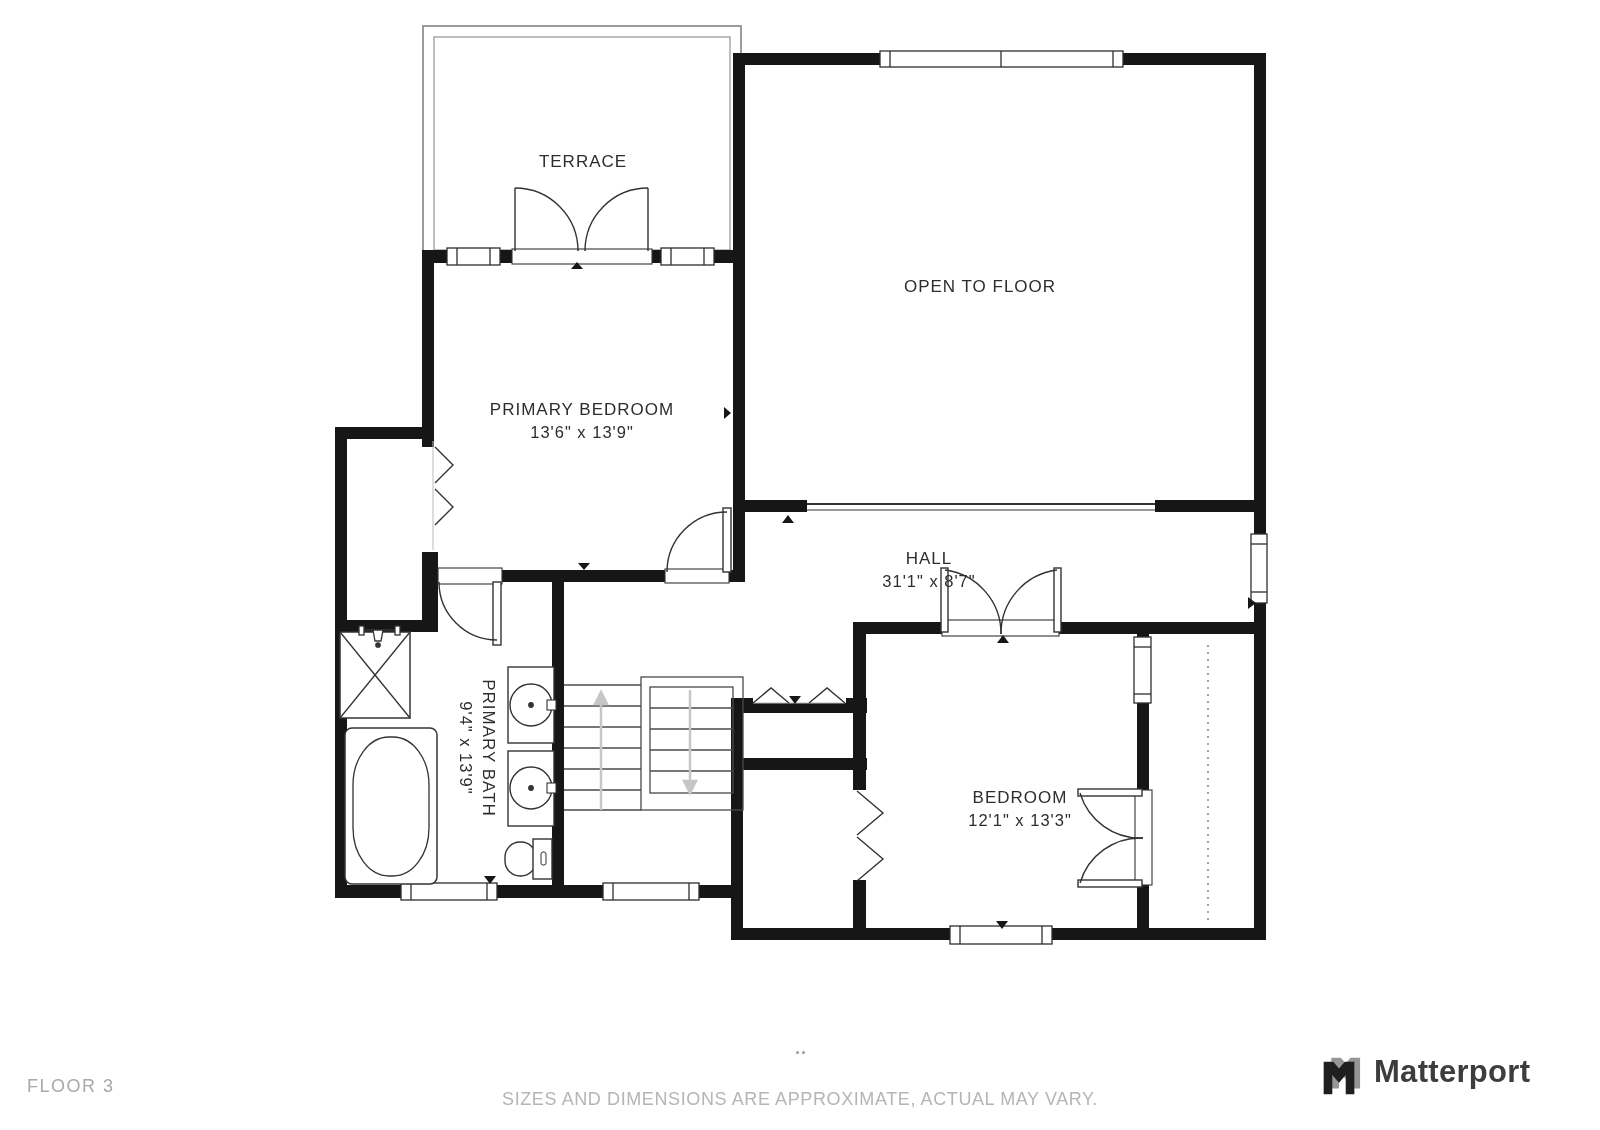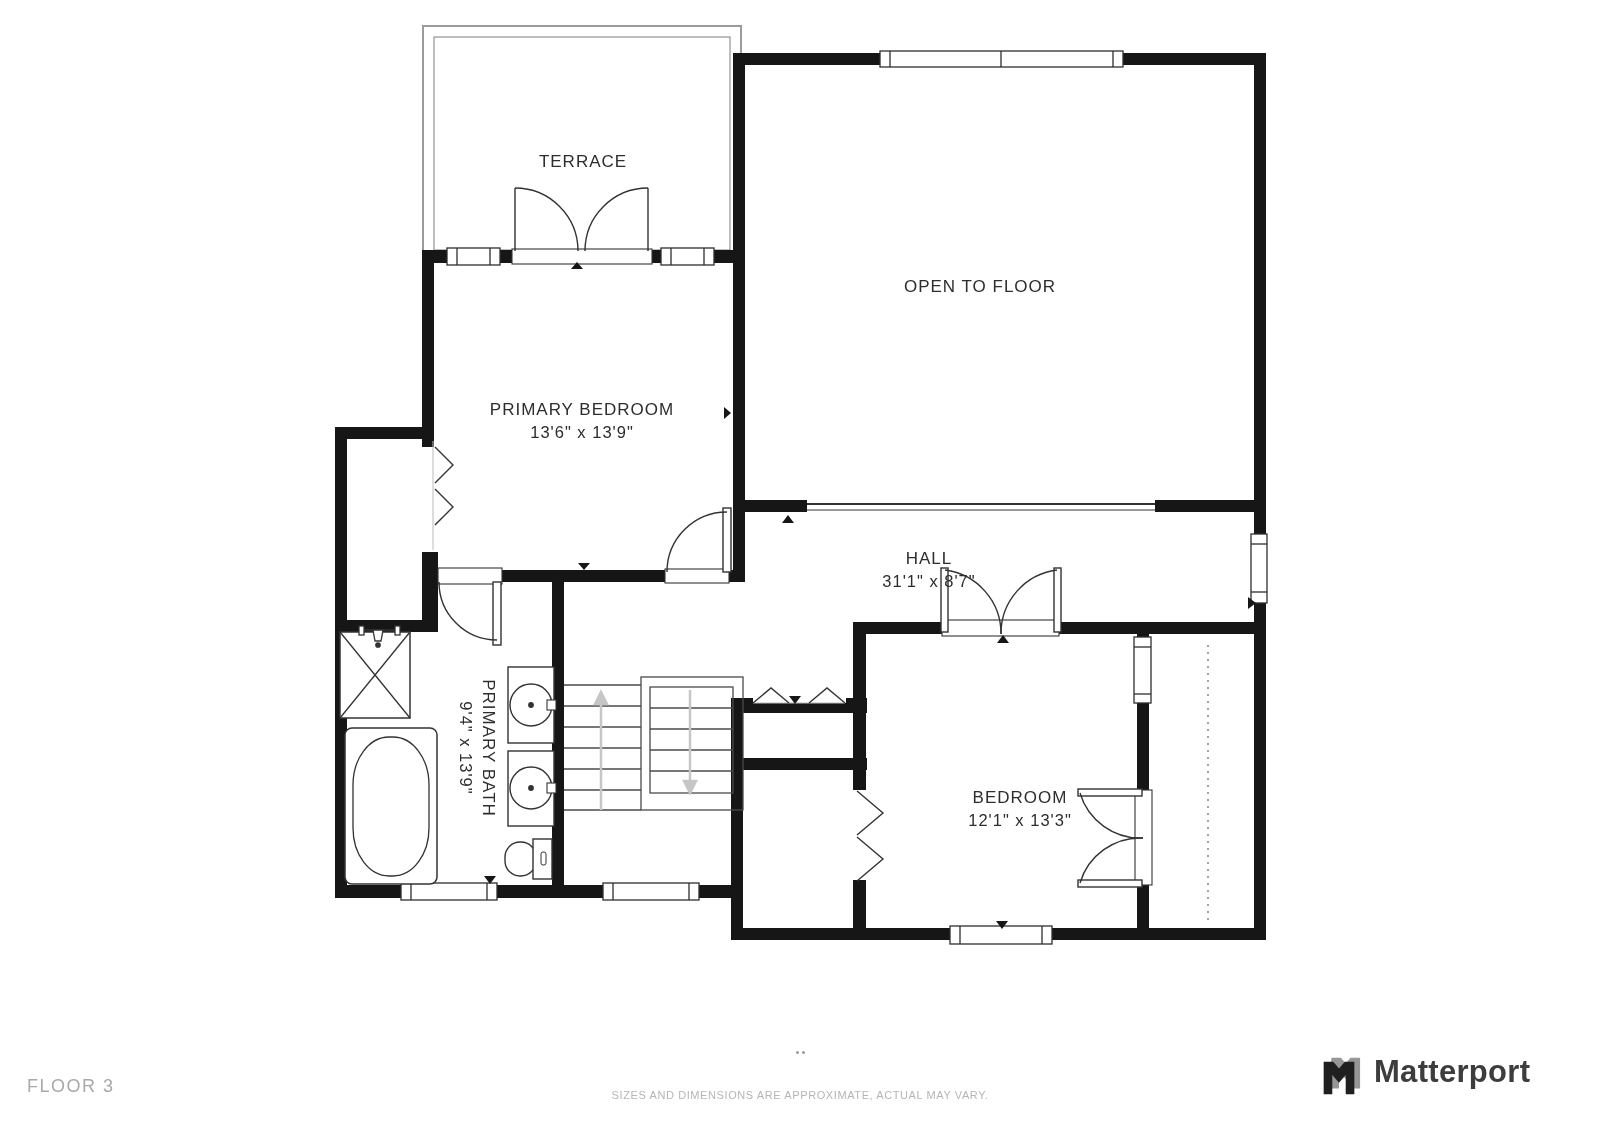--- a/index.html
+++ b/index.html
@@ -5,21 +5,21 @@
   html,body{margin:0;padding:0;background:#ffffff;}
   #stage{position:relative;width:1600px;height:1130px;background:#ffffff;overflow:hidden;
          font-family:"Liberation Sans", sans-serif;}
   #plan-svg{position:absolute;left:0;top:0;}
   .room-label{position:absolute;transform:translate(-50%,-50%);text-align:center;
               color:#2d2d2d;font-size:17px;letter-spacing:1px;line-height:22px;white-space:nowrap;}
   .room-label .dim{font-size:16.5px;}
   .rotated{transform:translate(-50%,-50%) rotate(90deg);}
   #floor-label{position:absolute;left:27px;top:1076px;color:#a9a9a9;font-size:18px;letter-spacing:1.5px;}
   #disclaimer{position:absolute;left:50%;top:1089px;transform:translateX(-50%);
-              color:#b5b5b5;font-size:11px;letter-spacing:0.6px;white-space:nowrap;}
+              color:#b5b5b5;font-size:18px;letter-spacing:0.6px;white-space:nowrap;}
   #brand{position:absolute;left:1316px;top:1054px;display:flex;}
   #brand-text{color:#3d3d3d;font-size:31px;font-weight:700;margin-left:12px;letter-spacing:0.3px;}
   .dots{position:absolute;width:3px;height:3px;background:#9a9a9a;border-radius:50%;}
 </style>
 </head>
 <body>
 
 <div id="stage">
 
 <svg id="plan-svg" width="1600" height="1130" viewBox="0 0 1600 1130">

